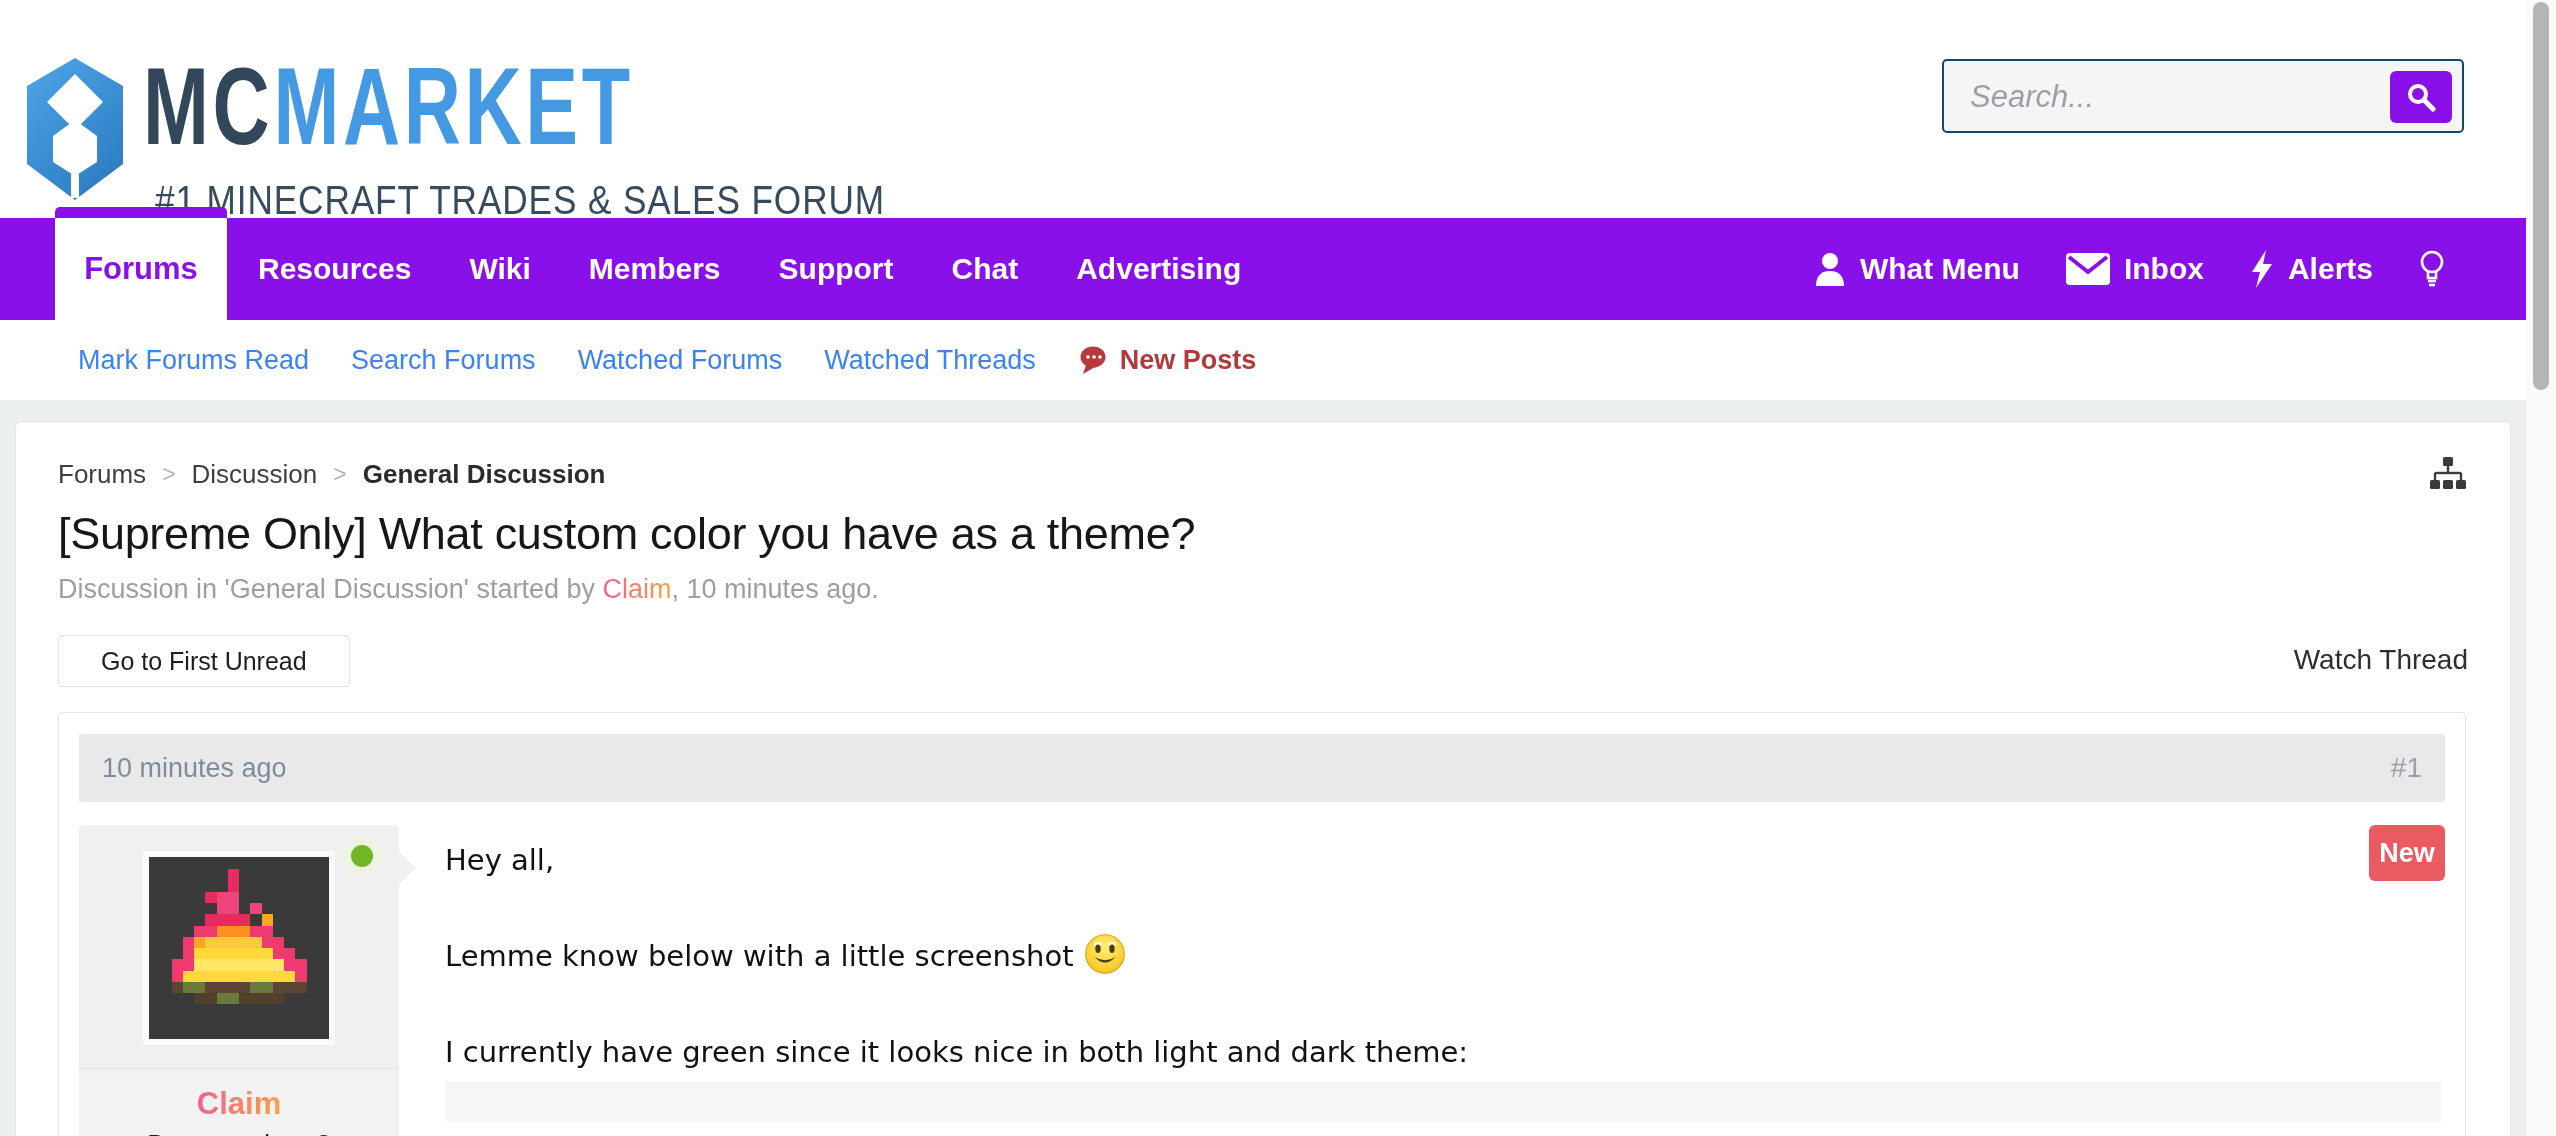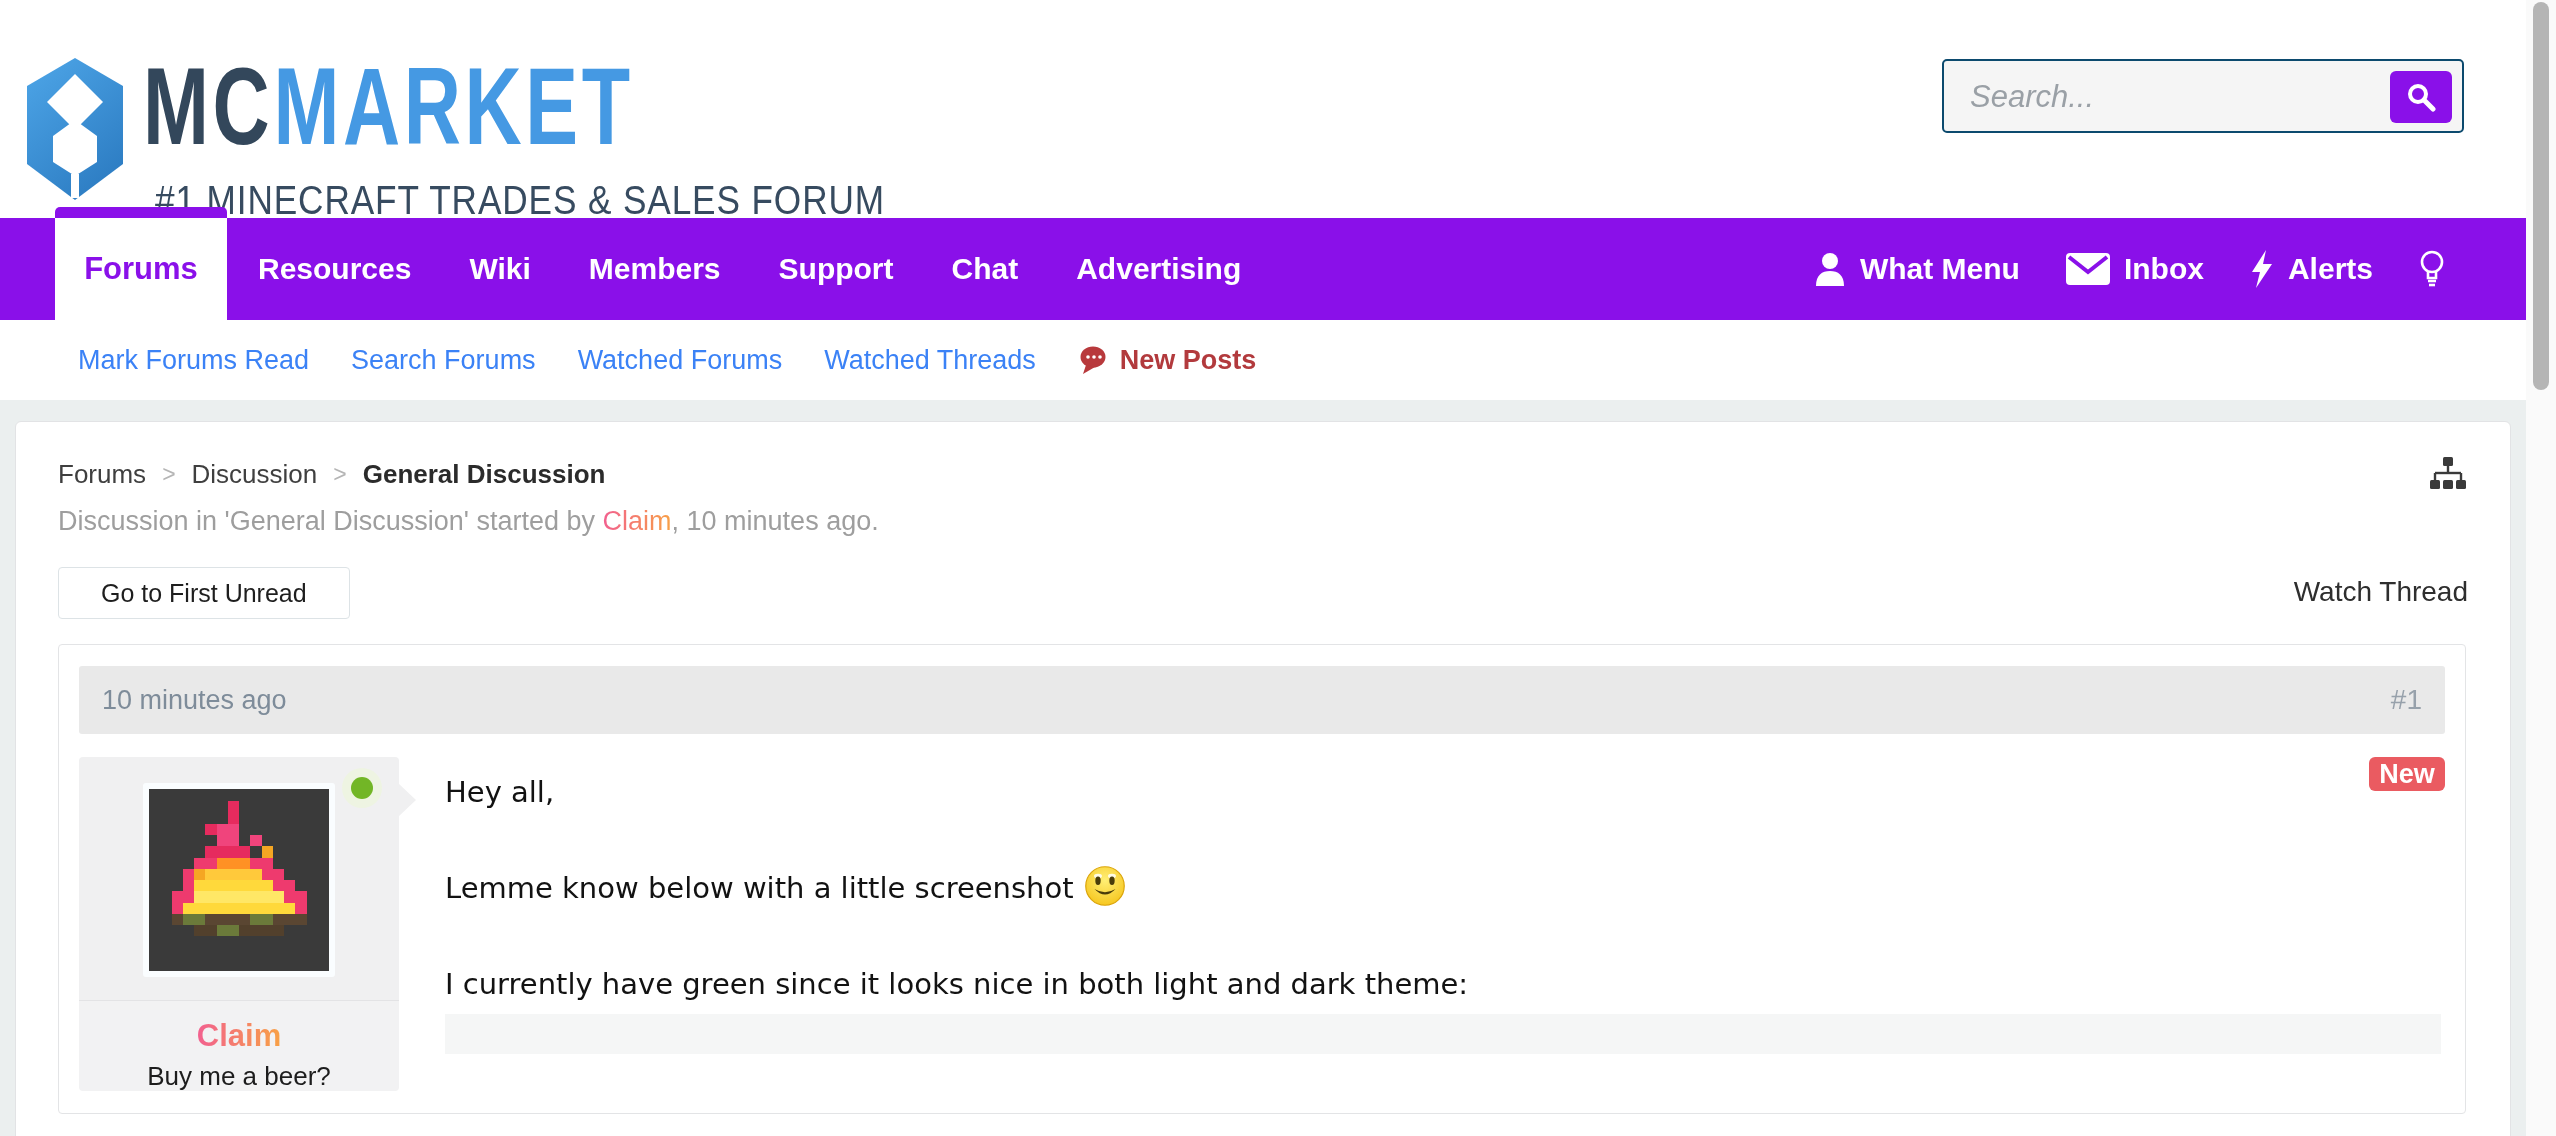--- a/index.html
+++ b/index.html
@@ -68,21 +68,21 @@
                       font-family:Liberation Sans, sans-serif; font-size:25px; color:#1e1e1e; }
   .watch-thread { position:absolute; right:0; top:9px; font-size:28px; color:#2e2e2e; cursor:pointer; }
 
   
   .post { position:relative; margin-top:25px; width:2408px; height:470px;
           border:1px solid #e3e4e6; border-radius:4px; padding:21px 20px 0 20px; }
   .post-header { height:68px; background:#e9e9e9; border-radius:3px; display:flex;
                  align-items:center; justify-content:space-between; padding:0 23px; }
   .post-time { font-size:27px; color:#7e8c9a; }
   .post-number { font-size:28px; color:#97a1ab; cursor:pointer; }
-  .new-badge { position:absolute; top:112px; right:20px; width:76px; height:34px; background:#ea5b61;
+  .new-badge { position:absolute; top:112px; right:20px; width:76px; height:56px; background:#ea5b61;
                border-radius:6px; color:#ffffff; font-size:27px; font-weight:600;
                display:flex; align-items:center; justify-content:center;margin-left:44px; }
 
   .post-body { display:flex; margin-top:23px; }
   .author-col { position:relative; width:320px; flex:none; }
   .avatar-card { position:relative; width:320px; height:334px; border-radius:4px; overflow:visible; }
   .avatar-top { position:relative; width:320px; height:243px; background:#f0f0f1; border-radius:4px 4px 0 0; }
   .avatar-frame { position:absolute; left:64px; top:26px; width:192px; height:194px;
                   background:#3a3a3a; border:6px solid #fafdff; border-radius:3px; cursor:pointer; }
   .online-dot { position:absolute; top:20px; right:26px; width:22px; height:22px; border-radius:50%;
@@ -216,20 +216,21 @@
           <line x1="5" y1="16" x2="31" y2="16" stroke="#3a3a3a" stroke-width="2.4"></line>
           <line x1="5" y1="16" x2="5" y2="23" stroke="#3a3a3a" stroke-width="2.4"></line>
           <line x1="31" y1="16" x2="31" y2="23" stroke="#3a3a3a" stroke-width="2.4"></line>
           <rect x="0" y="23" width="10" height="9" rx="1.5" fill="#3a3a3a"></rect>
           <rect x="13" y="23" width="10" height="9" rx="1.5" fill="#3a3a3a"></rect>
           <rect x="26" y="23" width="10" height="9" rx="1.5" fill="#3a3a3a"></rect>
         </svg>
       </span>
     </div>
 
+    <h1 class="thread-title">[Supreme Only] What custom color you have as a theme?</h1>
 
     <div class="thread-meta"><span>Discussion in 'General Discussion' started by </span><span class="meta-author">Claim</span><span>, 10 minutes ago.</span></div>
 
     <div class="thread-actions">
       <button class="btn-first-unread">Go to First Unread</button>
       <span class="watch-thread">Watch Thread</span>
     </div>
 
     <div class="post">
       <div class="post-header">

